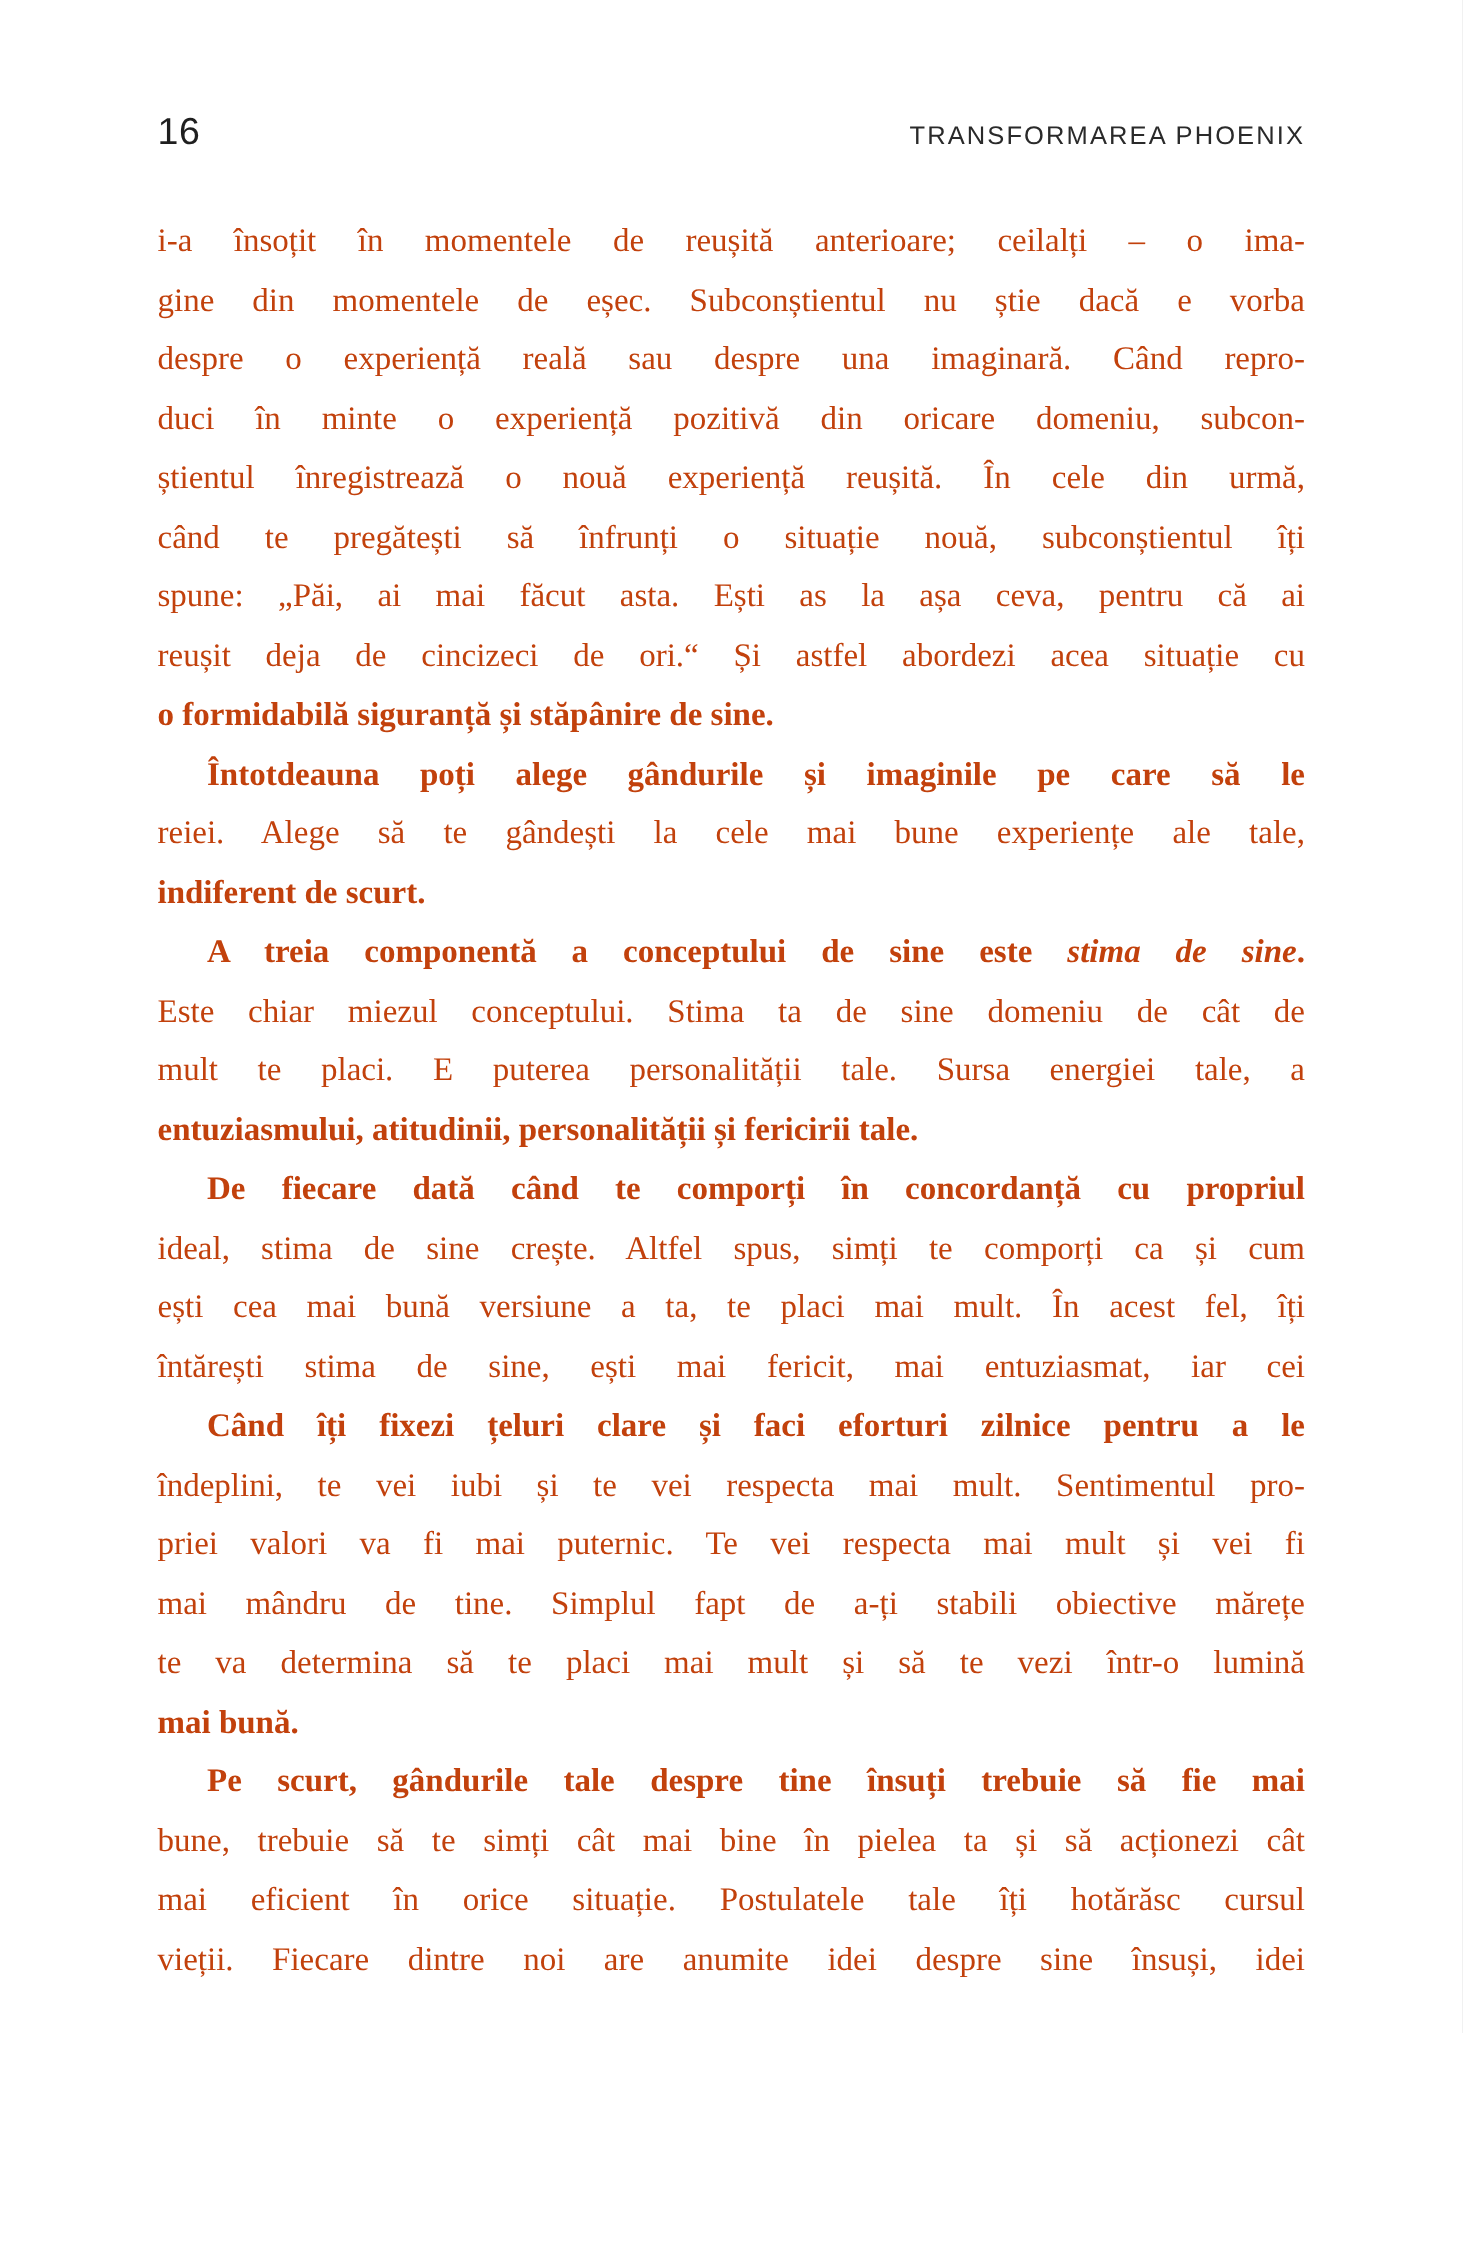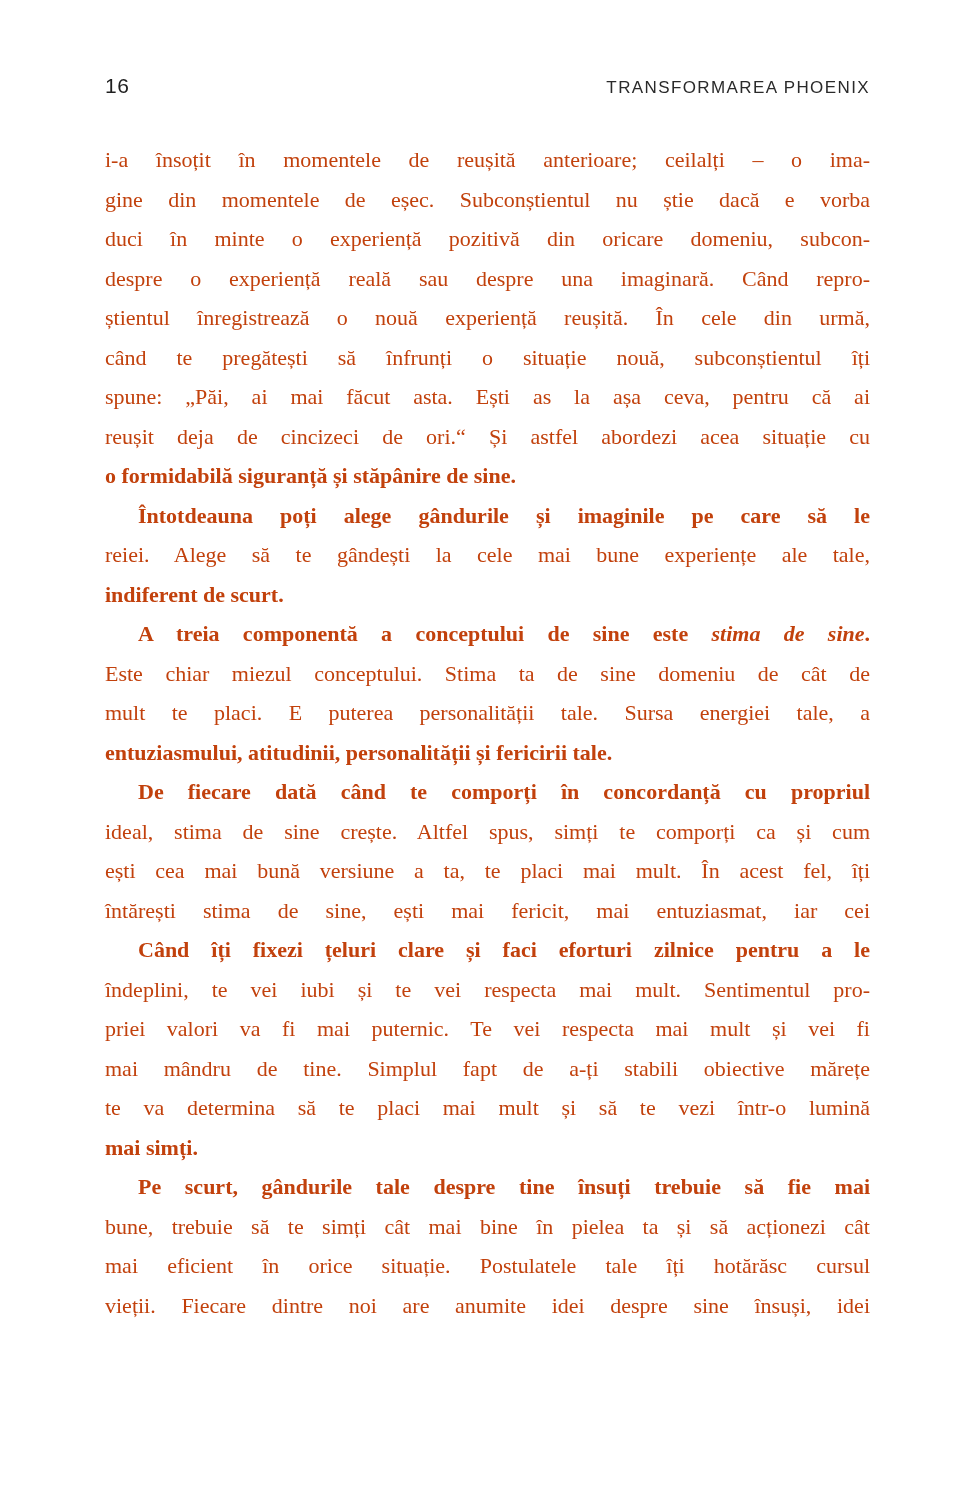--- a/index.html
+++ b/index.html
@@ -20,21 +20,21 @@
     position: absolute;
     left: 105px;
     right: 105px;
     top: 74px;
     display: flex;
     justify-content: space-between;
     align-items: baseline;
     font-family: "Liberation Sans", "DejaVu Sans", sans-serif;
   }
   .page-number {
-    font-size: 21px;
+    font-size: 25px;
     font-weight: 500;
     letter-spacing: 0.5px;
     color: #1f1f1f;
   }
   .running-title {
     font-size: 17px;
     font-weight: 400;
     letter-spacing: 1.4px;
     color: #2a2a2a;
   }
@@ -69,22 +69,22 @@
 
 <div class="page">
   <div class="page-header">
     <span class="page-number">16</span>
     <span class="running-title">TRANSFORMAREA PHOENIX</span>
   </div>
   <div class="page-body">
       <div class="para">
         <div class="line"><span>i-a însoțit în momentele de reușită anterioare; ceilalți – o ima-</span></div>
         <div class="line"><span>gine din momentele de eșec. Subconștientul nu știe dacă e vorba</span></div>
+        <div class="line"><span>despre o experiență reală sau despre una imaginară. Când repro-</span></div>
         <div class="line"><span>duci în minte o experiență pozitivă din oricare domeniu, subcon-</span></div>
-        <div class="line"><span>despre o experiență reală sau despre una imaginară. Când repro-</span></div>
         <div class="line"><span>știentul înregistrează o nouă experiență reușită. În cele din urmă,</span></div>
         <div class="line"><span>când te pregătești să înfrunți o situație nouă, subconștientul îți</span></div>
         <div class="line"><span>spune: „Păi, ai mai făcut asta. Ești as la așa ceva, pentru că ai</span></div>
         <div class="line"><span>reușit deja de cincizeci de ori.“ Și astfel abordezi acea situație cu</span></div>
         <div class="line last"><span>o formidabilă siguranță și stăpânire de sine.</span></div>
       </div>
       <div class="para">
         <div class="line first-indent"><span>Întotdeauna poți alege gândurile și imaginile pe care să le</span></div>
         <div class="line"><span>reiei. Alege să te gândești la cele mai bune experiențe ale tale,</span></div>
         <div class="line last"><span>indiferent de scurt.</span></div>
@@ -100,21 +100,21 @@
         <div class="line"><span>ideal, stima de sine crește. Altfel spus, simți te comporți ca și cum</span></div>
         <div class="line"><span>ești cea mai bună versiune a ta, te placi mai mult. În acest fel, îți</span></div>
         <div class="line"><span>întărești stima de sine, ești mai fericit, mai entuziasmat, iar cei</span></div>
       </div>
       <div class="para">
         <div class="line first-indent"><span>Când îți fixezi țeluri clare și faci eforturi zilnice pentru a le</span></div>
         <div class="line"><span>îndeplini, te vei iubi și te vei respecta mai mult. Sentimentul pro-</span></div>
         <div class="line"><span>priei valori va fi mai puternic. Te vei respecta mai mult și vei fi</span></div>
         <div class="line"><span>mai mândru de tine. Simplul fapt de a-ți stabili obiective mărețe</span></div>
         <div class="line"><span>te va determina să te placi mai mult și să te vezi într-o lumină</span></div>
-        <div class="line last"><span>mai simți.</span></div>
+        <div class="line last"><span>mai bună.</span></div>
       </div>
       <div class="para">
         <div class="line first-indent"><span>Pe scurt, gândurile tale despre tine însuți trebuie să fie mai</span></div>
         <div class="line"><span>bune, trebuie să te simți cât mai bine în pielea ta și să acționezi cât</span></div>
         <div class="line"><span>mai eficient în orice situație. Postulatele tale îți hotărăsc cursul</span></div>
         <div class="line"><span>vieții. Fiecare dintre noi are anumite idei despre sine însuși, idei</span></div>
       </div>
     </div>
 </div>
 

